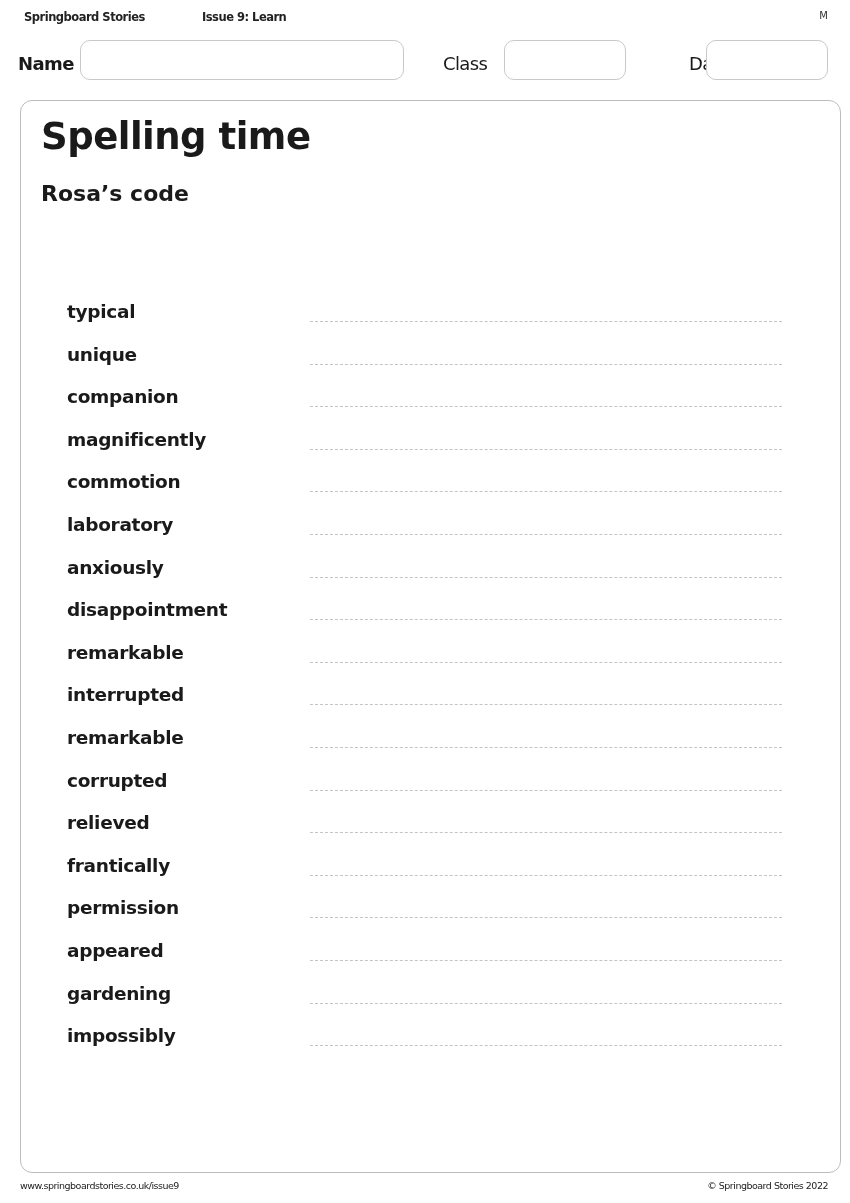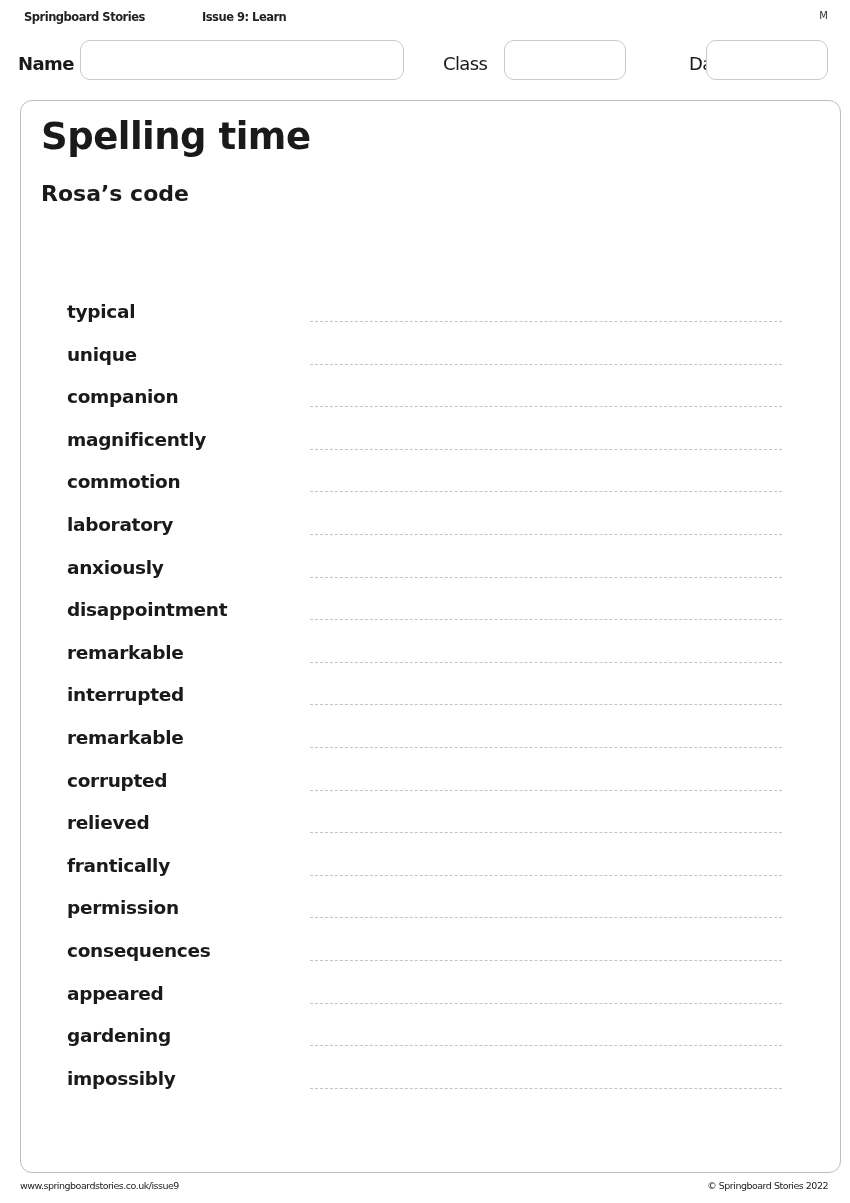--- a/index.html
+++ b/index.html
@@ -96,24 +96,20 @@
       </div>
     <div class="word-row">
         <span class="word">frantically</span>
         <div class="write-line"></div>
       </div>
     <div class="word-row">
         <span class="word">permission</span>
         <div class="write-line"></div>
       </div>
     <div class="word-row">
-        <span class="word">consequences</span>
-        <div class="write-line"></div>
-      </div>
-    <div class="word-row">
         <span class="word">appeared</span>
         <div class="write-line"></div>
       </div>
     <div class="word-row">
         <span class="word">gardening</span>
         <div class="write-line"></div>
       </div>
     <div class="word-row">
         <span class="word">impossibly</span>
         <div class="write-line"></div>

